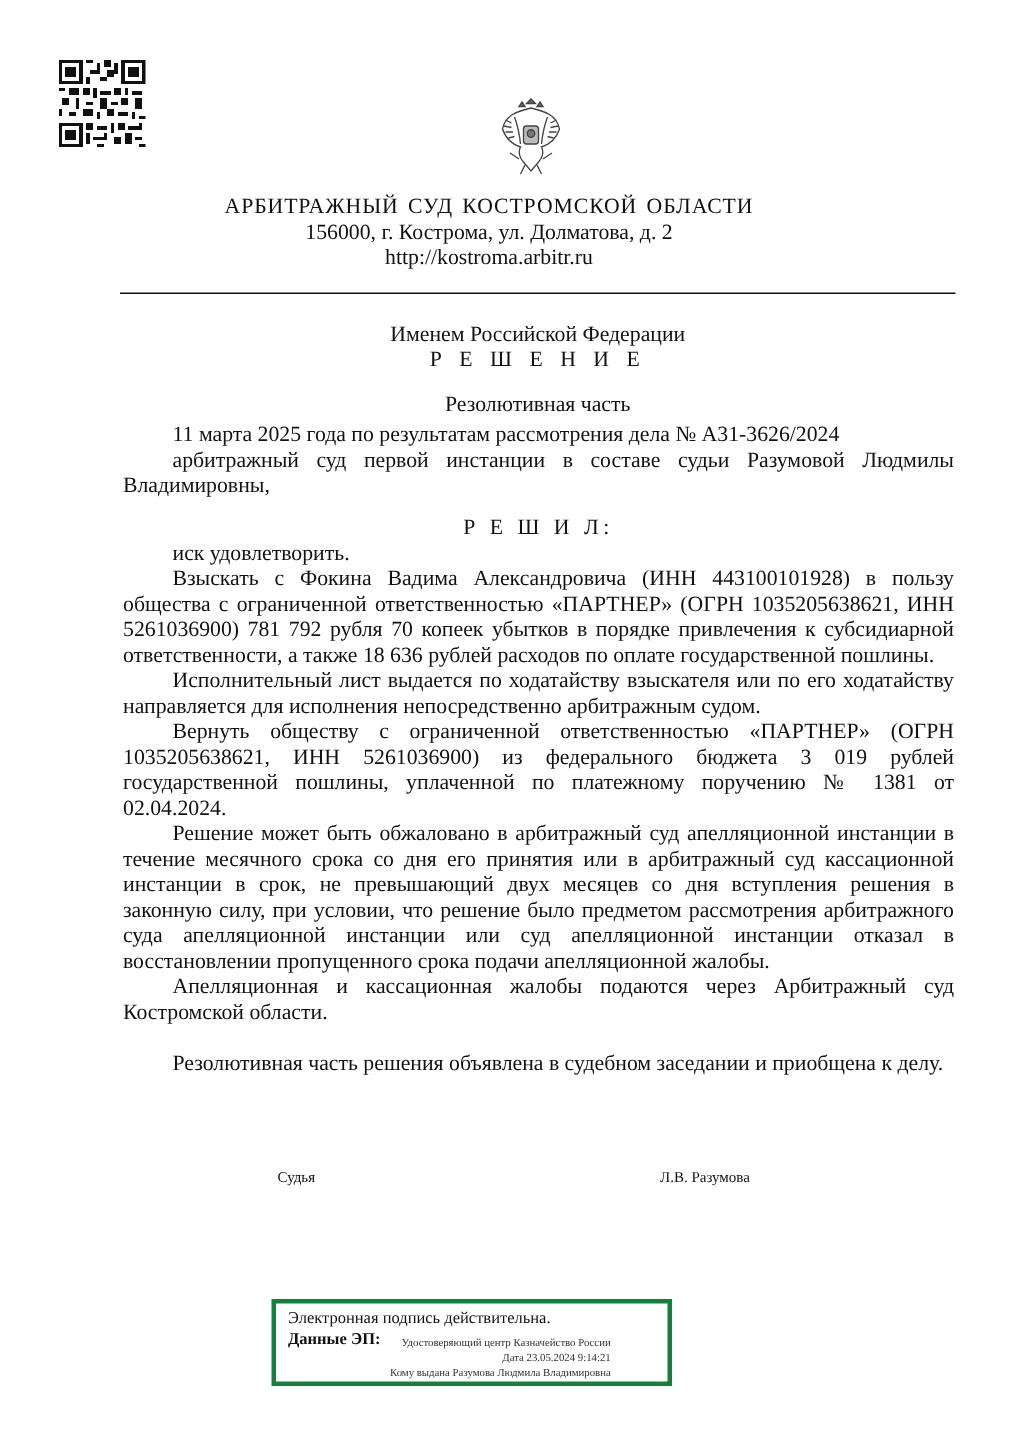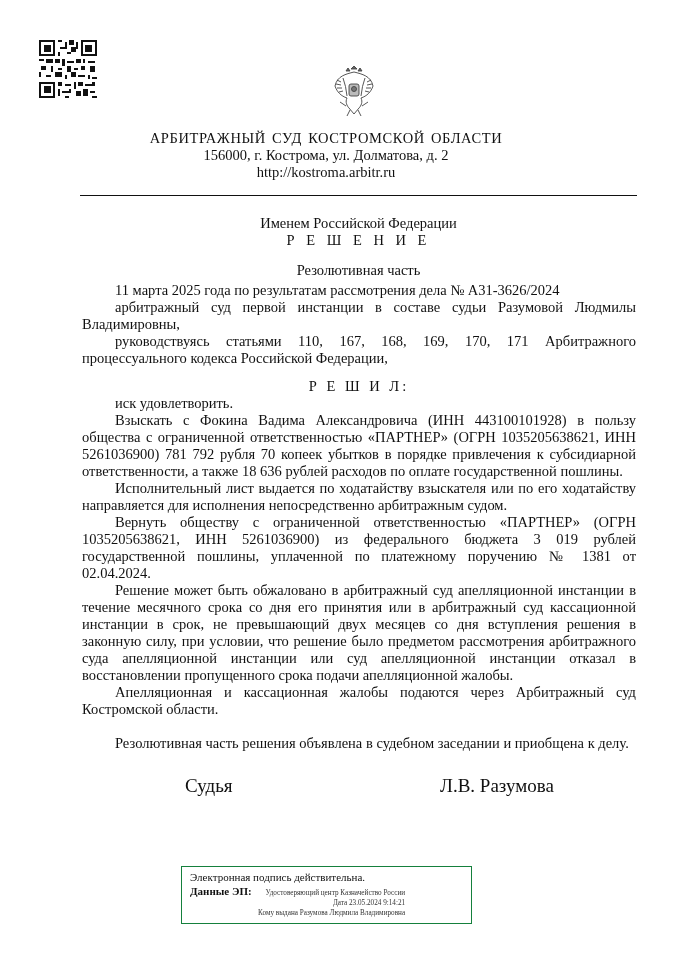--- a/index.html
+++ b/index.html
@@ -22,27 +22,27 @@
   .t-part { top: 262px; }
 
   .body {
     position: absolute; left: 82px; top: 282px; width: 554px;
     font-size: 14.5px; line-height: 17px; text-align: justify;
   }
   .body p { margin: 0; text-indent: 33px; }
   .body .reshil { text-align: center; text-indent: 0; letter-spacing: 3px; margin-top: 11px; }
   .body .gap { height: 17px; }
 
-  .sign-row { position: absolute; top: 777px; font-size: 19px; line-height: 17px; }
+  .sign-row { position: absolute; top: 777px; font-size: 10px; line-height: 17px; }
   .sign-title { left: 185px; }
   .sign-name { left: 440px; }
 
   .ep-box {
-    position: absolute; left: 181px; top: 866px; width: 291px; height: 58px;
-    border: 1px solid #15803d; box-sizing: border-box;
+    position: absolute; left: 181px; top: 866px; width: 267px; height: 58px;
+    border: 3px solid #15803d; box-sizing: border-box;
     font-size: 11px; line-height: 13px;
   }
   .ep-valid { position: absolute; left: 8px; top: 4px; }
   .ep-label { position: absolute; left: 8px; top: 18px; font-weight: bold; }
   .ep-lines { position: absolute; left: 76px; top: 21px; font-size: 7.2px; line-height: 10px; color: #333; text-align: right; }
 </style>
 </head>
 <body>
 
 <div class="qr">
@@ -127,21 +127,20 @@
 <div class="hdr court-url">http://kostroma.arbitr.ru</div>
 <div class="rule"></div>
 
 <div class="center t-name">Именем Российской Федерации</div>
 <div class="center t-dec">Р Е Ш Е Н И Е</div>
 <div class="center t-part">Резолютивная часть</div>
 
 <div class="body">
   <p>11 марта 2025 года по результатам рассмотрения дела № А31-3626/2024</p>
   <p>арбитражный суд первой инстанции в составе судьи Разумовой Людмилы Владимировны,</p>
-  <p>руководствуясь статьями 110, 167, 168, 169, 170, 171 Арбитражного процессуального кодекса Российской Федерации,</p>
   <p class="reshil">Р Е Ш И Л:</p>
   <p>иск удовлетворить.</p>
   <p>Взыскать с Фокина Вадима Александровича (ИНН 443100101928) в пользу общества с ограниченной ответственностью «ПАРТНЕР» (ОГРН 1035205638621, ИНН 5261036900) 781 792 рубля 70 копеек убытков в порядке привлечения к субсидиарной ответственности, а также 18 636 рублей расходов по оплате государственной пошлины.</p>
   <p>Исполнительный лист выдается по ходатайству взыскателя или по его ходатайству направляется для исполнения непосредственно арбитражным судом.</p>
   <p>Вернуть обществу с ограниченной ответственностью «ПАРТНЕР» (ОГРН 1035205638621, ИНН 5261036900) из федерального бюджета 3 019 рублей государственной пошлины, уплаченной по платежному поручению № 1381 от 02.04.2024.</p>
   <p>Решение может быть обжаловано в арбитражный суд апелляционной инстанции в течение месячного срока со дня его принятия или в арбитражный суд кассационной инстанции в срок, не превышающий двух месяцев со дня вступления решения в законную силу, при условии, что решение было предметом рассмотрения арбитражного суда апелляционной инстанции или суд апелляционной инстанции отказал в восстановлении пропущенного срока подачи апелляционной жалобы.</p>
   <p>Апелляционная и кассационная жалобы подаются через Арбитражный суд Костромской области.</p>
   <div class="gap"></div>
   <p>Резолютивная часть решения объявлена в судебном заседании и приобщена к делу.</p>
 </div>

